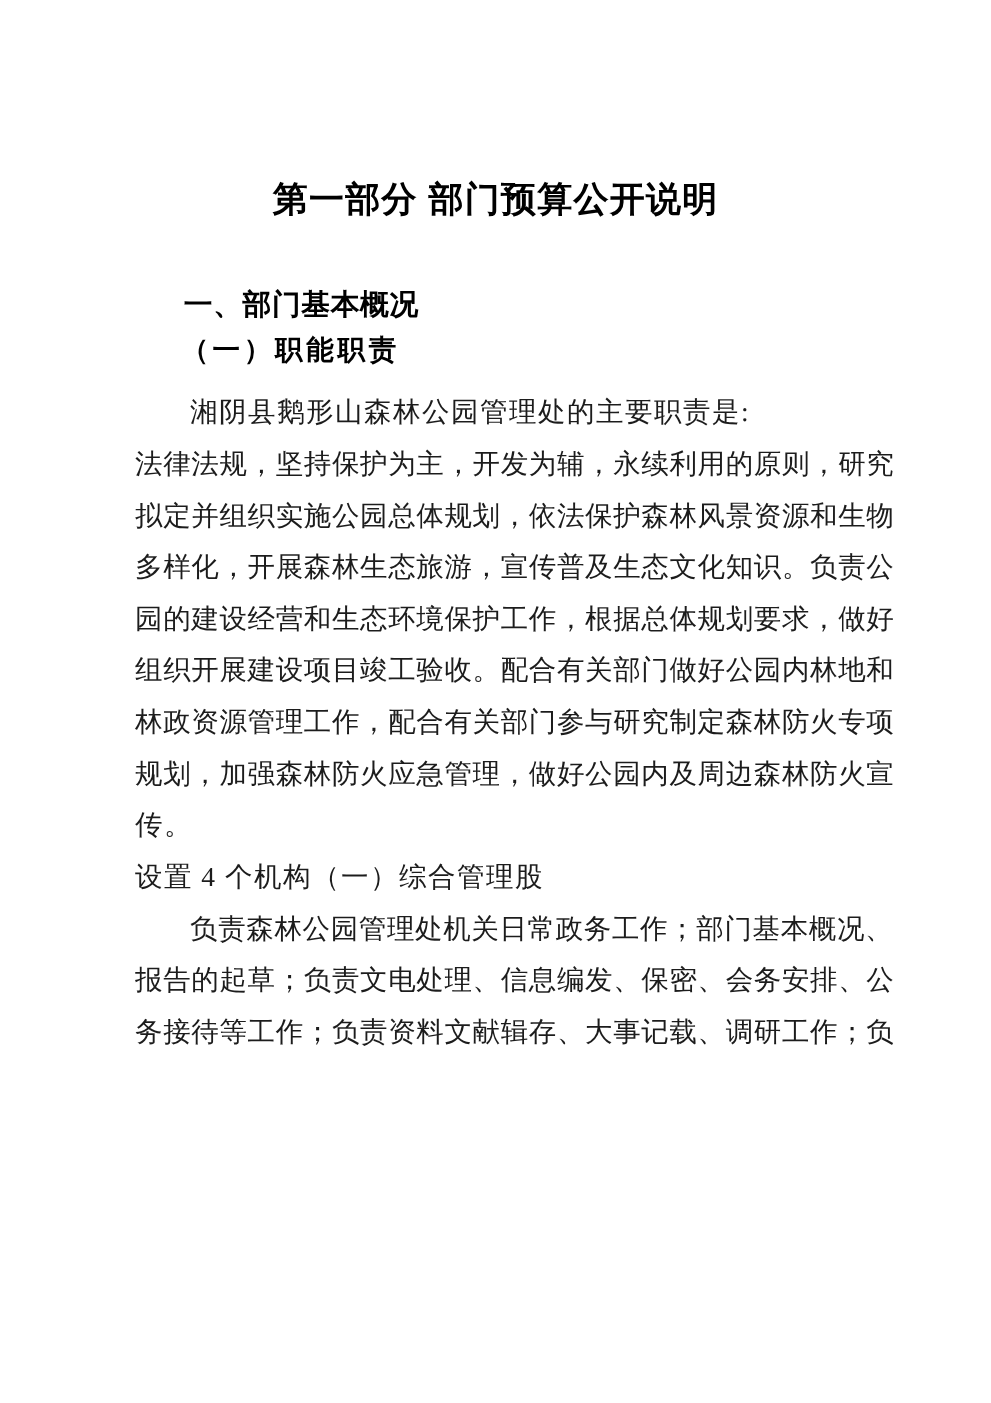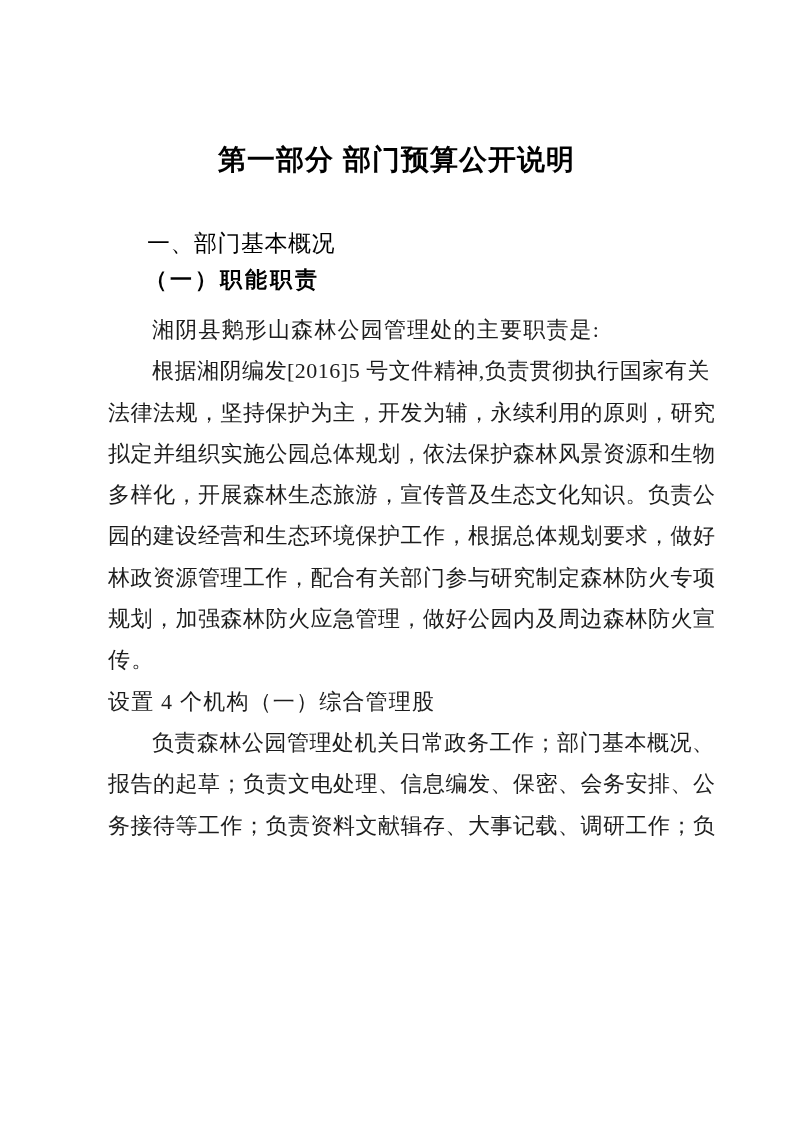--- a/index.html
+++ b/index.html
@@ -29,21 +29,21 @@
     font-size: 28px;
     line-height: 34px;
     color: #000000;
     letter-spacing: 1px;
   }
   .heading-1 {
     position: absolute;
     top: 228px;
     left: 147px;
     font-family: "Liberation Sans", "DejaVu Sans", sans-serif;
-    font-weight: 400;
+    font-weight: 700;
     font-size: 23px;
     line-height: 30px;
     color: #000000;
     letter-spacing: 0.5px;
   }
   .heading-2 {
     position: absolute;
     top: 265px;
     left: 145px;
     font-family: "Liberation Serif", "DejaVu Serif", serif;
@@ -84,25 +84,25 @@
 <div class="page">
 
   <div class="doc-title">第一部分 部门预算公开说明</div>
 
   <div class="heading-1">一、部门基本概况</div>
 
   <div class="heading-2">（一）职能职责</div>
 
   <div class="body-block">
     <div class="line indent no-just">湘阴县鹅形山森林公园管理处的主要职责是:</div>
-    <div class="line indent">根据湘阴编发[2016]5 号文件精神,负责贯彻执行国家有关</div>
     <div class="line">法律法规，坚持保护为主，开发为辅，永续利用的原则，研究</div>
     <div class="line">拟定并组织实施公园总体规划，依法保护森林风景资源和生物</div>
     <div class="line">多样化，开展森林生态旅游，宣传普及生态文化知识。负责公</div>
     <div class="line">园的建设经营和生态环境保护工作，根据总体规划要求，做好</div>
+    <div class="line">组织开展建设项目竣工验收。配合有关部门做好公园内林地和</div>
     <div class="line">林政资源管理工作，配合有关部门参与研究制定森林防火专项</div>
     <div class="line">规划，加强森林防火应急管理，做好公园内及周边森林防火宣</div>
     <div class="line no-just">传。</div>
     <div class="line no-just">设置 4 个机构（一）综合管理股</div>
     <div class="line indent">负责森林公园管理处机关日常政务工作；部门基本概况、</div>
     <div class="line">报告的起草；负责文电处理、信息编发、保密、会务安排、公</div>
     <div class="line">务接待等工作；负责资料文献辑存、大事记载、调研工作；负</div>
   </div>
 
 </div>

